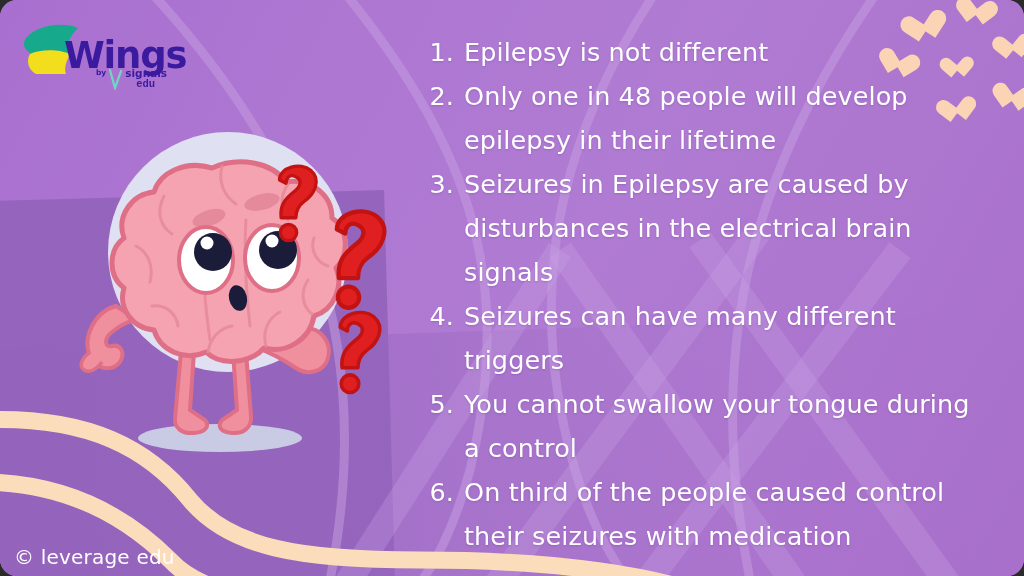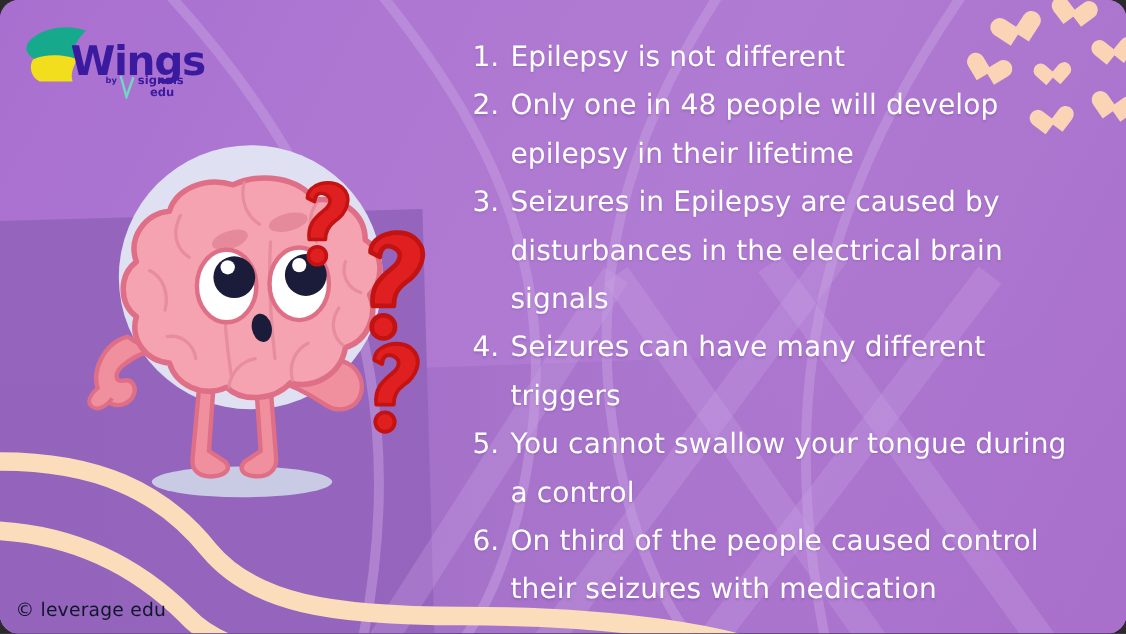--- a/index.html
+++ b/index.html
@@ -34,37 +34,37 @@
   .heart:before{left:calc(var(--s)*.5);transform:translateX(-50%) rotate(-45deg);transform-origin:0 100%;}
   .heart:after{left:calc(var(--s)*.5);transform:translateX(-50%) rotate(45deg);transform-origin:100% 100%;}
 
   
   .logo{position:absolute;left:18px;top:14px;width:180px;height:78px;}
   .logo-main{position:absolute;left:46px;top:20px;font-size:37px;font-weight:bold;
     color:#3A1A9E;letter-spacing:-1.2px;font-family:"DejaVu Sans","Liberation Sans",sans-serif;}
   .logo-sub{position:absolute;left:78px;top:54px;display:flex;align-items:flex-start;gap:3px;}
   .logo-by{font-size:7.5px;color:#3A1A9E;font-weight:bold;}
   .logo-le{font-size:10.5px;color:#3A1A9E;font-weight:bold;line-height:1.0;}
-  .logo-le small{display:block;font-size:10.5px;padding-left:11px;}
+  .logo-le small{display:block;font-size:10.5px;padding-left:11px;font-family:Liberation Mono, monospace;}
 
   
   .mascot{position:absolute;left:60px;top:100px;width:360px;height:370px;}
 
   
   .facts{position:absolute;left:418px;top:30px;width:560px;}
   .fact{display:flex;align-items:flex-start;color:#FFFFFF;
     font-size:25.5px;line-height:44px;letter-spacing:.1px;
     font-family:"DejaVu Sans","Liberation Sans",sans-serif;font-weight:400;
     text-shadow:0 1px 2px rgba(90,50,130,.25);}
   .fact .num{width:36px;flex:0 0 36px;text-align:right;padding-right:10px;}
   .fact .txt{flex:1;}
 
   
-  .copyright{position:absolute;left:14px;top:545px;color:#0f172a;
-    font-size:17px;letter-spacing:.2px;
+  .copyright{position:absolute;left:14px;top:545px;color:#ffffff;
+    font-size:20px;letter-spacing:.2px;
     font-family:"DejaVu Sans","Liberation Sans",sans-serif;}
 </style>
 </head>
 <body>
 
 <div class="slide">
 
   <div class="bg-base"></div>
   <div class="bg-dark-panel"></div>
   <div class="bg-dark-panel2"></div>

